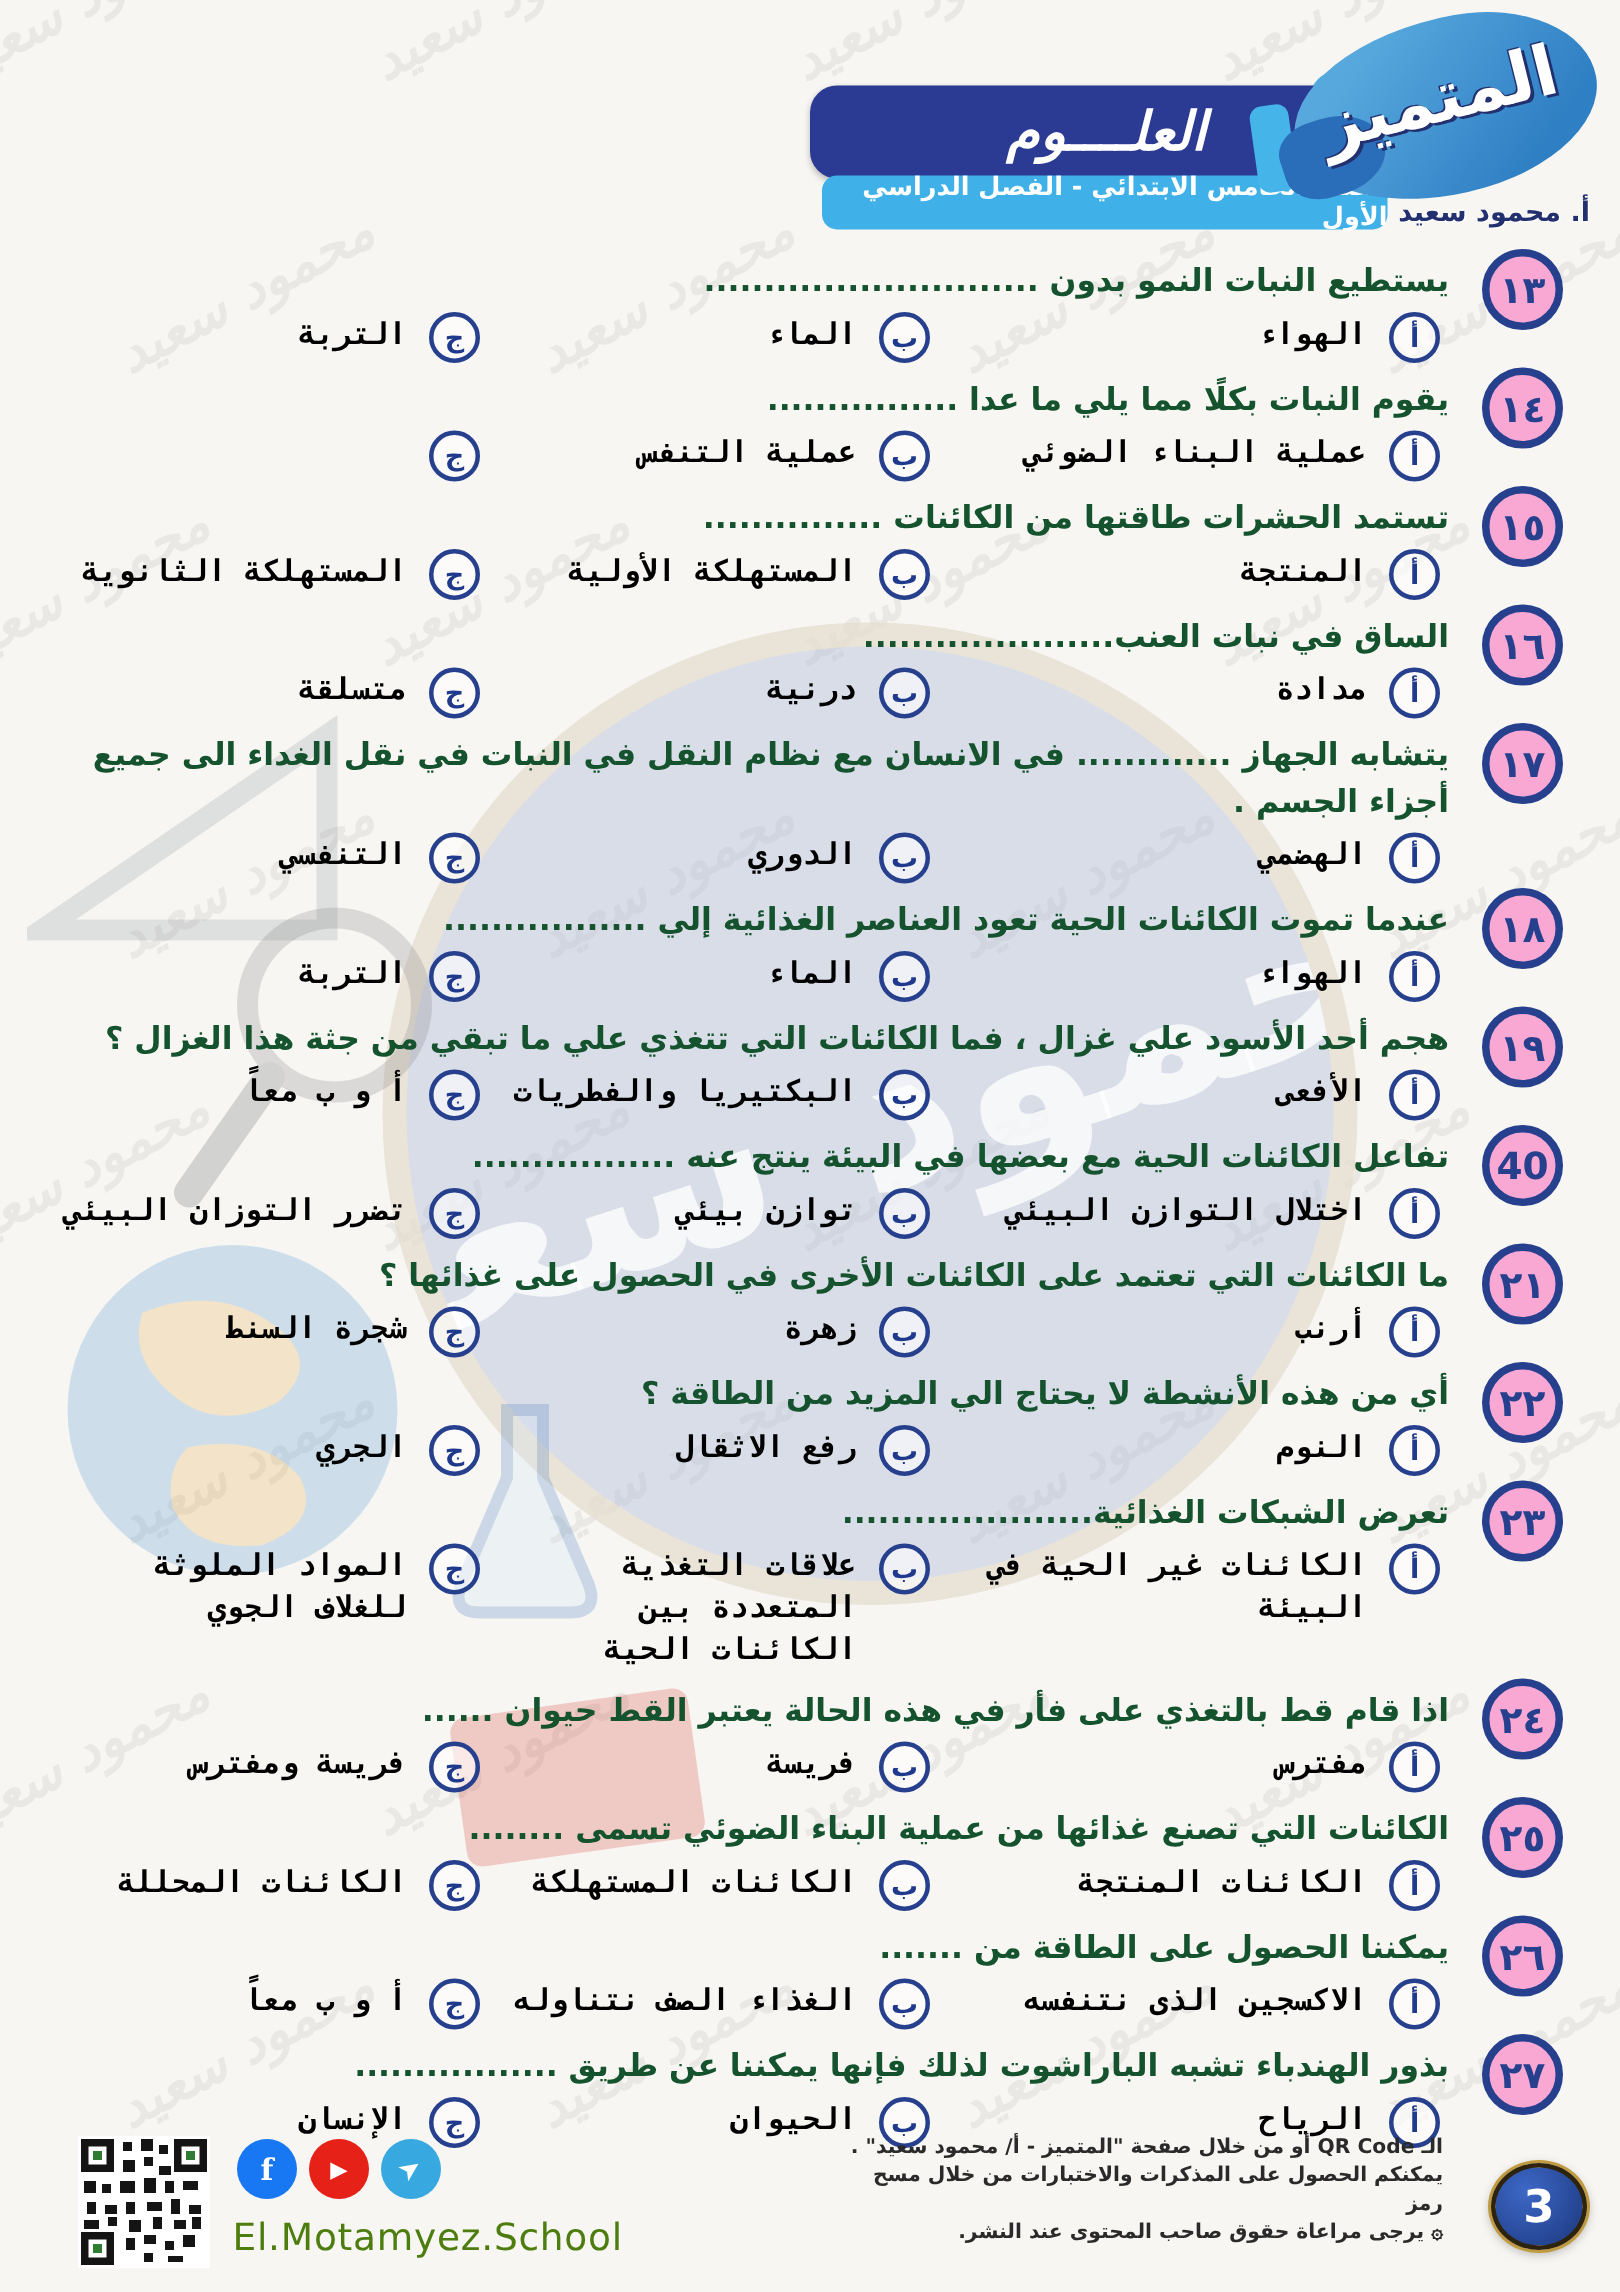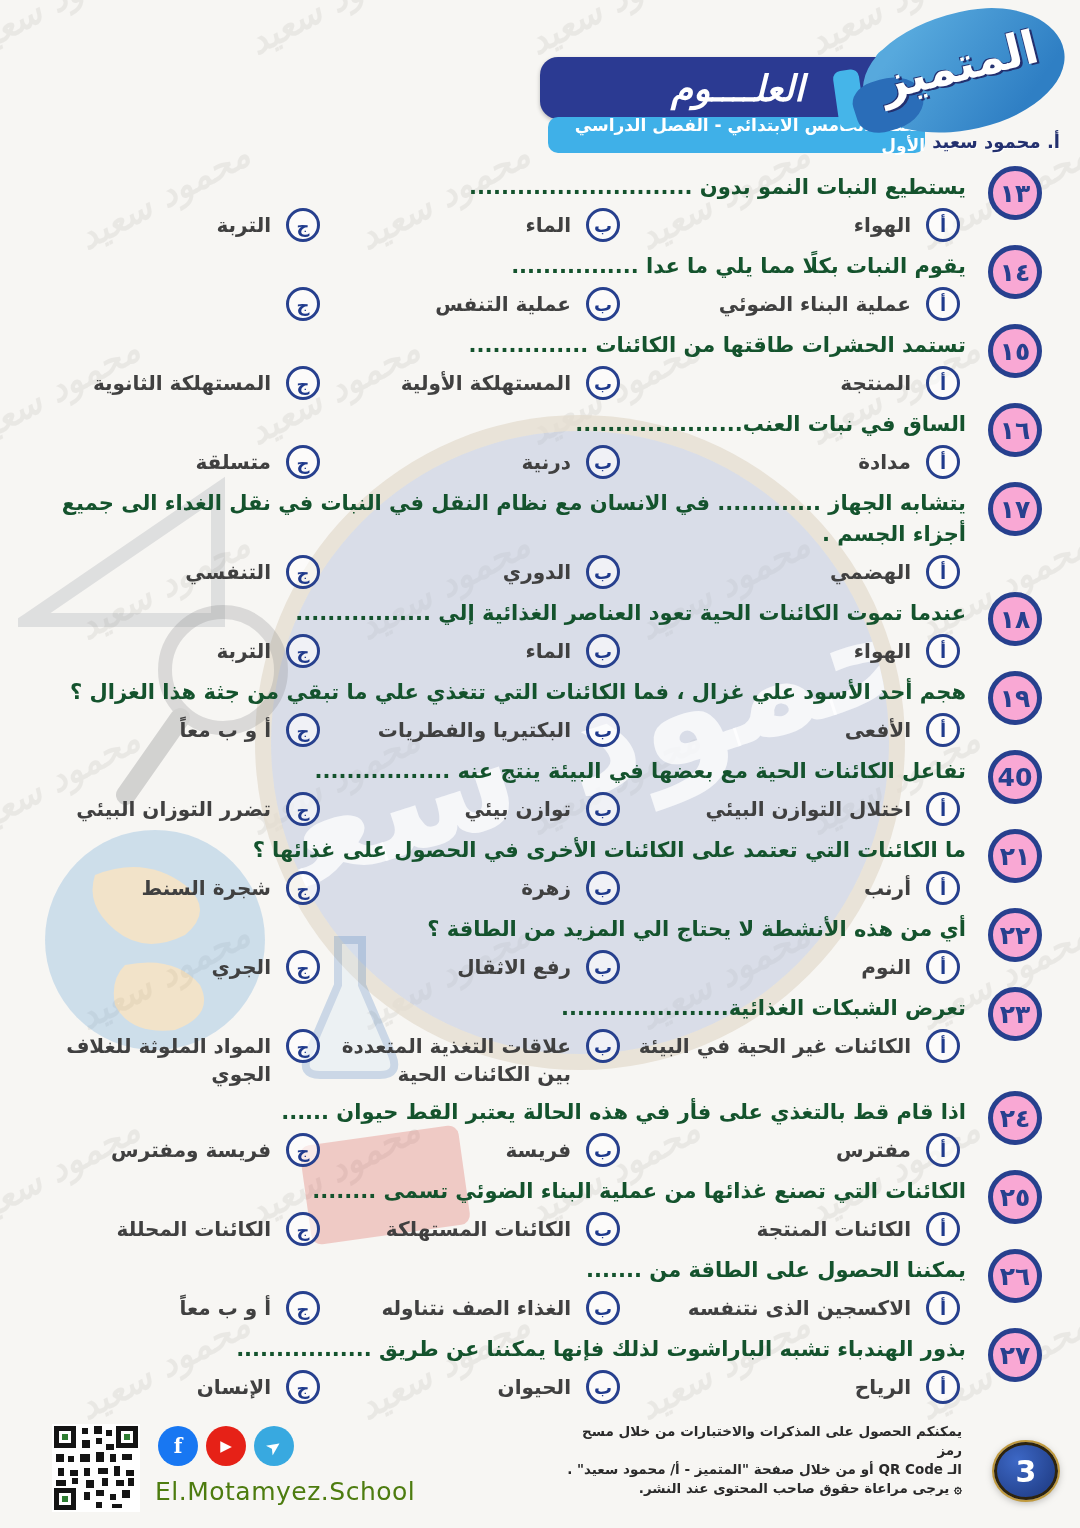--- a/index.html
+++ b/index.html
@@ -101,22 +101,22 @@
     padding-right:6px; margin-bottom:9px;
   }
   .opt { display:flex; align-items:flex-start; gap:15px; padding-left:12px; }
   .opt-circle {
     flex:0 0 auto; width:34px; height:34px; border-radius:50%;
     border:3px solid #27408e; background:rgba(255,255,255,.6);
     display:flex; align-items:center; justify-content:center;
     font-size:18px; font-weight:bold; color:#1f3a8c;
   }
   .opt-label {
-    font-size:20px; font-weight:bold; color:#404040;
-    line-height:28px; padding-top:3px;
+    font-size:20px; font-weight:bold; color:#000000;
+    line-height:28px; padding-top:3px;font-family:Liberation Mono, monospace;
   }
 
   
   .footer { position:absolute; left:0; right:0; bottom:0; height:118px; z-index:4; }
   .qr { position:absolute; left:52px; bottom:16px; width:88px; height:88px; }
   .socials { position:absolute; left:158px; bottom:62px; display:flex; gap:8px; direction:ltr; }
   .soc {
     width:40px; height:40px; border-radius:50%;
     display:flex; align-items:center; justify-content:center;
     color:#fff; font-weight:bold; font-size:20px;
@@ -654,22 +654,22 @@
     <div class="socials">
       <div class="soc fb">f</div>
       <div class="soc yt">▶</div>
       <div class="soc tg">
           <span class="plane">➤</span>
         </div>
     </div>
     <div class="handle">El.Motamyez.School</div>
 
     <div class="footer-note">
+      <div>الـ QR Code أو من خلال صفحة "المتميز - أ/ محمود سعيد" .</div>
       <div>يمكنكم الحصول على المذكرات والاختبارات من خلال مسح رمز</div>
-      <div>الـ QR Code أو من خلال صفحة "المتميز - أ/ محمود سعيد" .</div>
       <div>۞ يرجى مراعاة حقوق صاحب المحتوى عند النشر.</div>
     </div>
 
     <div class="page-badge">
       <span>3</span>
     </div>
   </div>
 
 </div>
 

